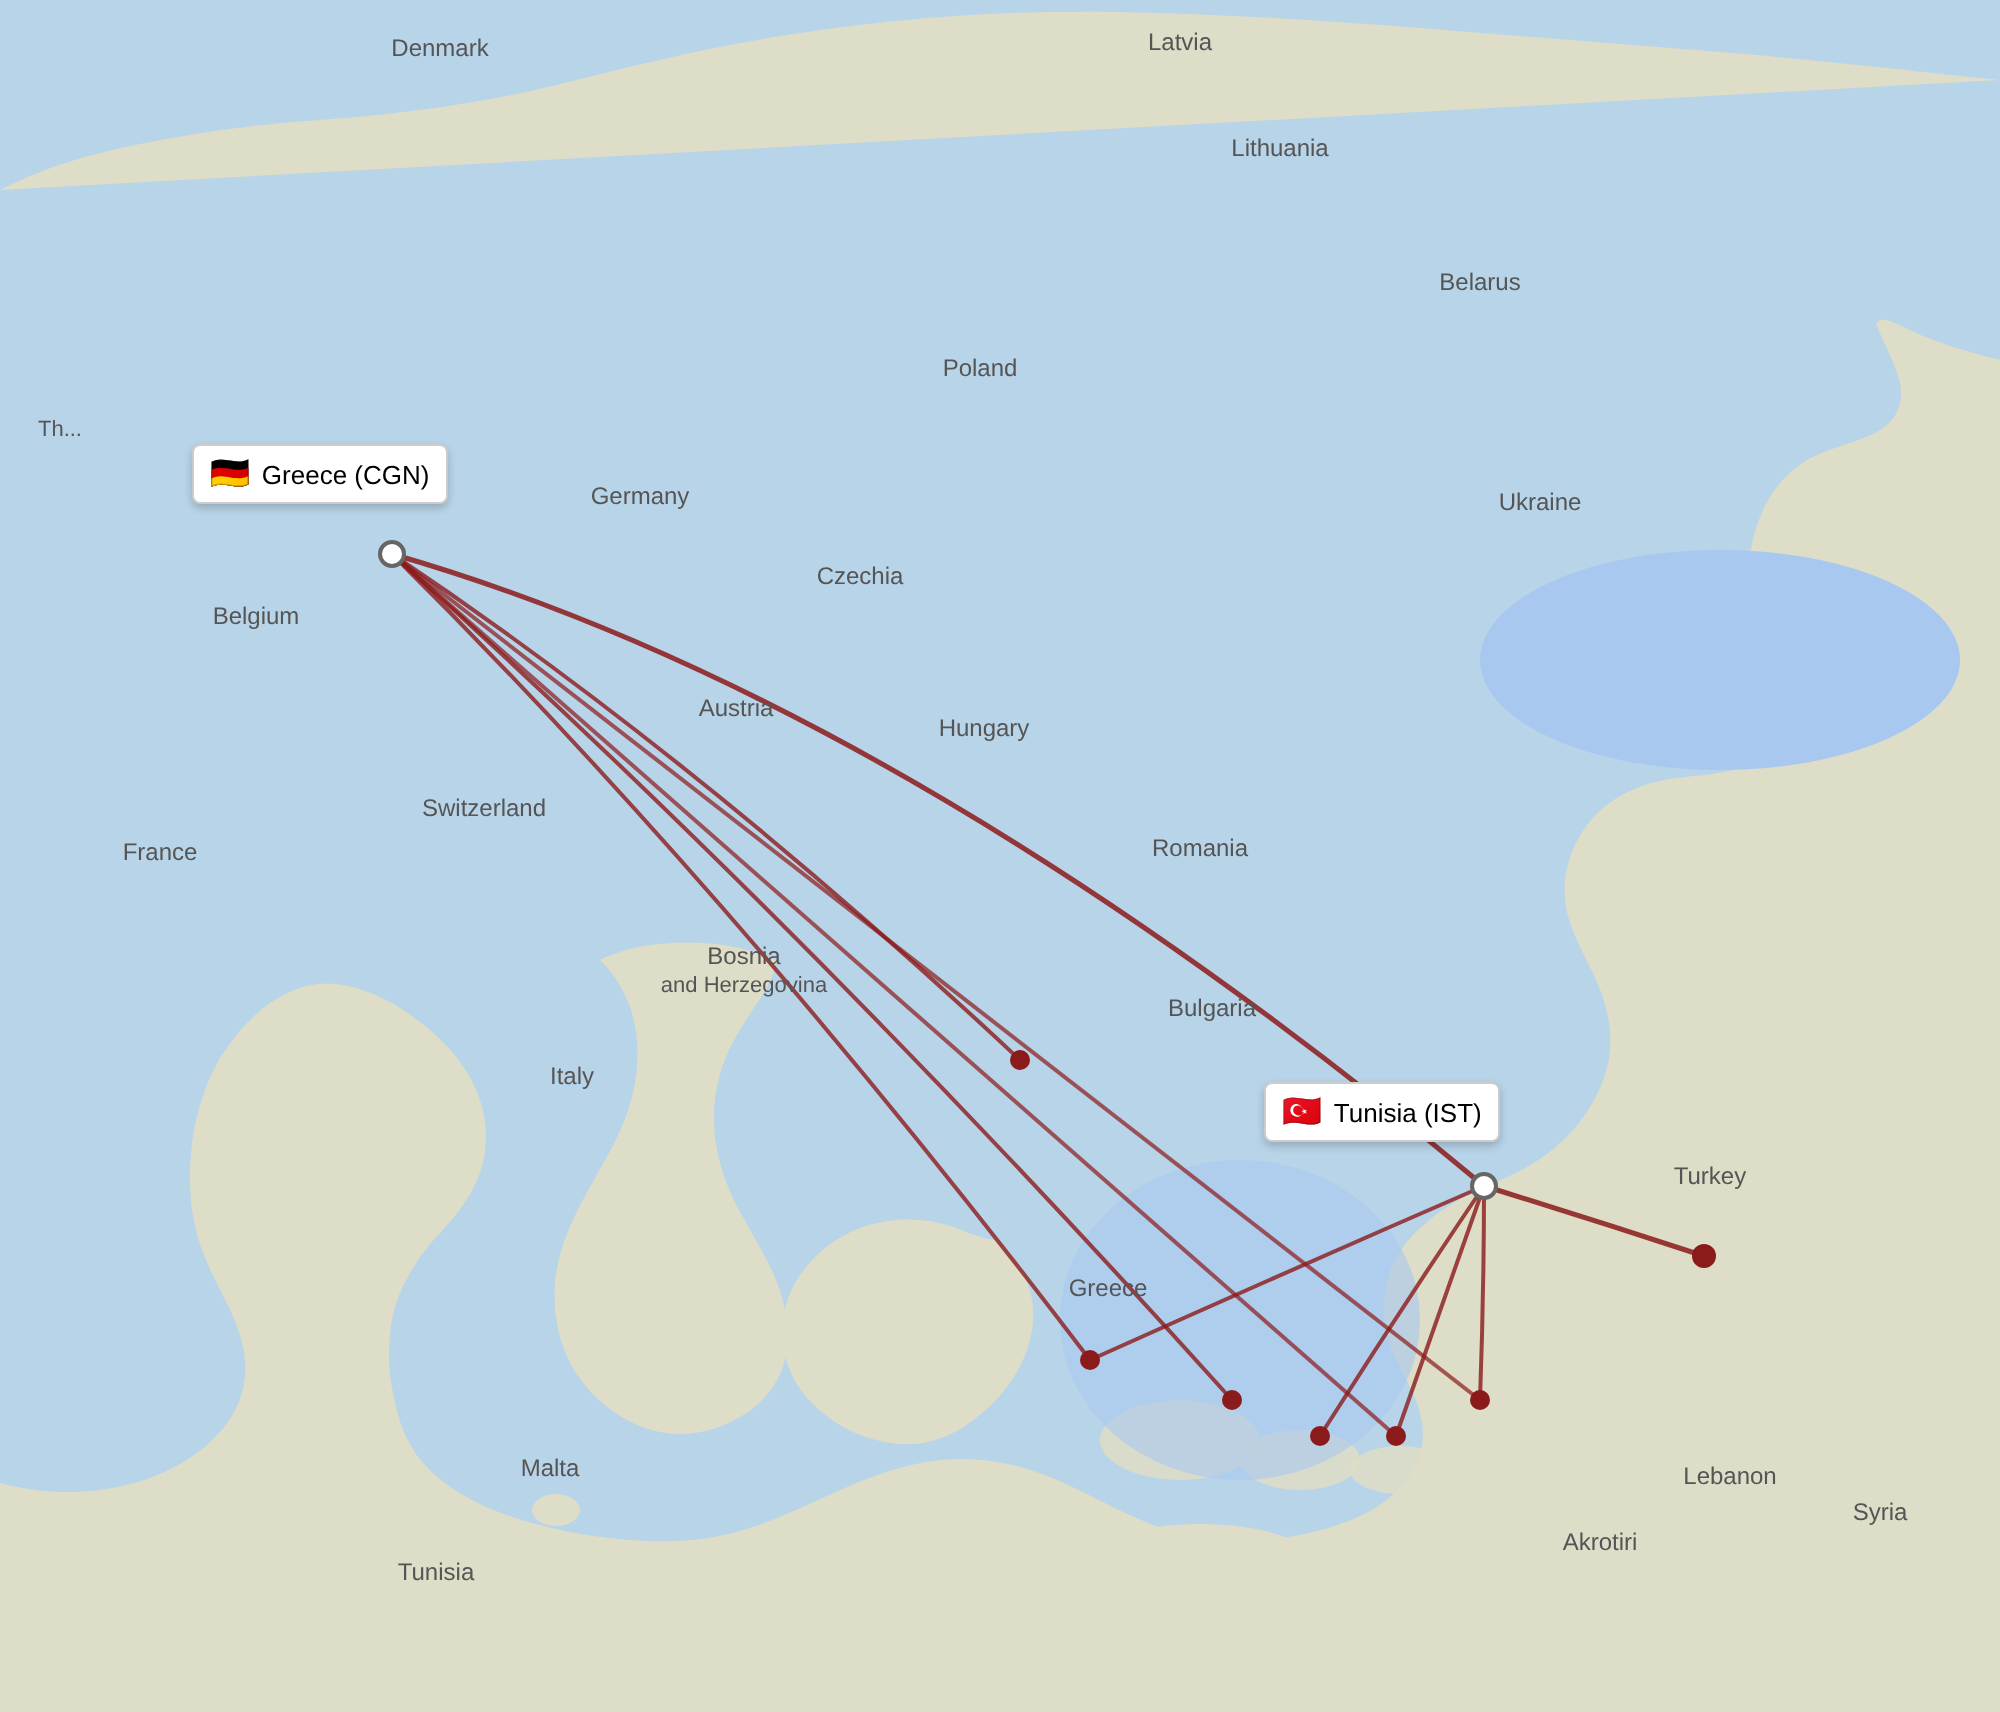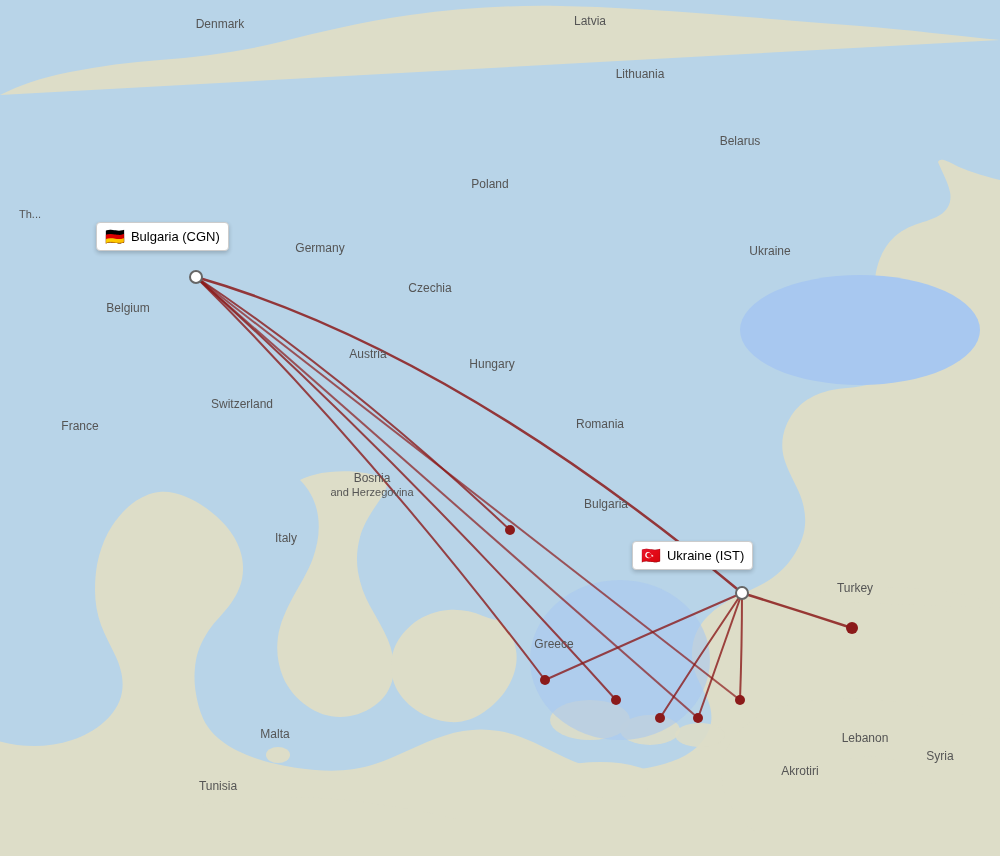--- a/index.html
+++ b/index.html
@@ -243,20 +243,20 @@
     <text x="218" y="790" fill="#555" font-size="12" font-family="Arial" text-anchor="middle">Tunisia</text>
     <text x="800" y="775" fill="#555" font-size="12" font-family="Arial" text-anchor="middle">Akrotiri</text>
     <text x="940" y="760" fill="#555" font-size="12" font-family="Arial" text-anchor="middle">Syria</text>
     <text x="865" y="742" fill="#555" font-size="12" font-family="Arial" text-anchor="middle">Lebanon</text>
 
     <text x="30" y="218" fill="#555" font-size="11" font-family="Arial" text-anchor="middle">Th...</text>
   </svg>
 
   <div id="cologne-label" class="airport-label">
     <span class="flag">🇩🇪</span>
-    <span>Bulgaria (CGN)</span>
+    <span>Greece (CGN)</span>
   </div>
 
   <div id="istanbul-label" class="airport-label">
     <span class="flag">🇹🇷</span>
-    <span>Ukraine (IST)</span>
+    <span>Tunisia (IST)</span>
   </div>
 </div>
 
 </body></html>

